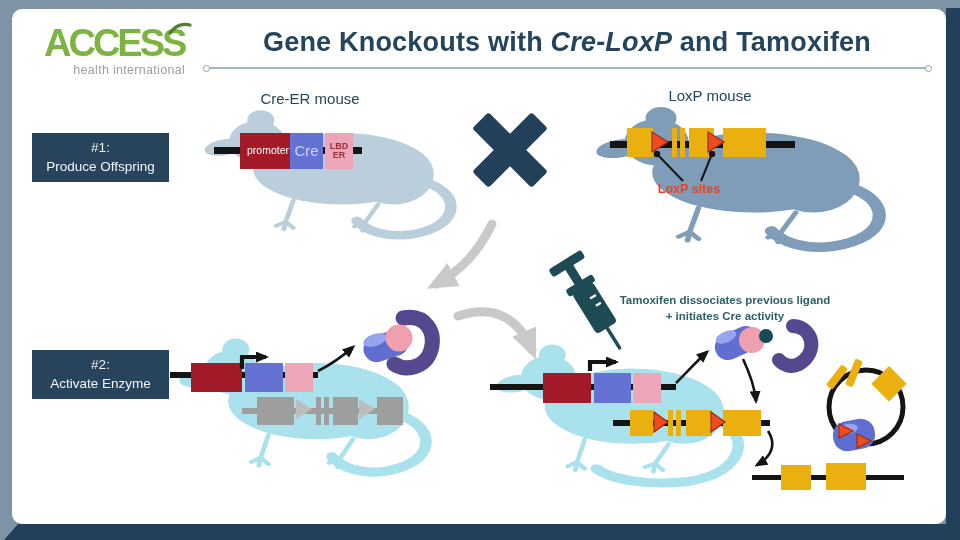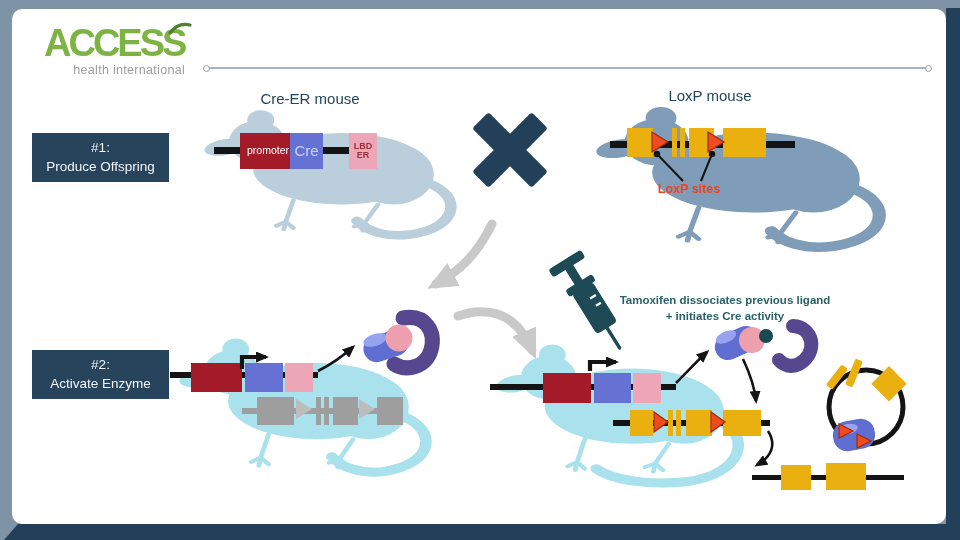--- a/index.html
+++ b/index.html
@@ -63,20 +63,23 @@
   <div class="panel"></div>
   <div class="bar-right"></div>
   <div class="bar-bottom"></div>
 
   <div class="logo-name">ACCESS</div>
   <svg class="layer" style="left:168px;top:20px;" width="26" height="16">
     <path d="M2,13 Q10,2 22,5" stroke="#4f7e2e" stroke-width="3.2" fill="none" stroke-linecap="round"></path>
   </svg>
   <div class="logo-tag">health international</div>
 
+  <div class="title">
+    <span>Gene Knockouts with </span><i>Cre-LoxP</i><span> and Tamoxifen</span>
+  </div>
   <div class="divider"></div>
   <div class="divdot" style="left:203px;top:65px;"></div>
   <div class="divdot" style="left:925px;top:65px;"></div>
 
   <div class="step" style="top:133px;">
     <div>#1:</div>
     <div>Produce Offspring</div>
   </div>
   <div class="step" style="top:350px;">
     <div>#2:</div>
@@ -132,21 +135,21 @@
     </g>
   </svg>
 
   <div class="gline" style="left:214px;top:147px;width:148px;height:7px;"></div>
   <div class="gene bg-red" style="left:240px;top:133px;width:56px;height:36px;">
     <span>promoter</span>
   </div>
   <div class="gene bg-blue" style="left:290px;top:133px;width:33px;height:36px;">
     <span>Cre</span>
   </div>
-  <div class="gene bg-pink" style="left:325px;top:133px;width:28px;height:36px;margin-left:24px;">
+  <div class="gene bg-pink" style="left:325px;top:133px;width:28px;height:36px;">
     <span>LBD</span>
     <span>ER</span>
   </div>
 
   <div class="gline" style="left:610px;top:141px;width:185px;height:7px;"></div>
   <div class="gene bg-yellow" style="left:627px;top:128px;width:26px;height:29px;"></div>
   <div class="gene bg-yellow" style="left:672px;top:128px;width:5px;height:29px;"></div>
   <div class="gene bg-yellow" style="left:680px;top:128px;width:5px;height:29px;"></div>
   <div class="gene bg-yellow" style="left:689px;top:128px;width:25px;height:29px;"></div>
   <div class="gene bg-yellow" style="left:723px;top:128px;width:43px;height:29px;"></div>

